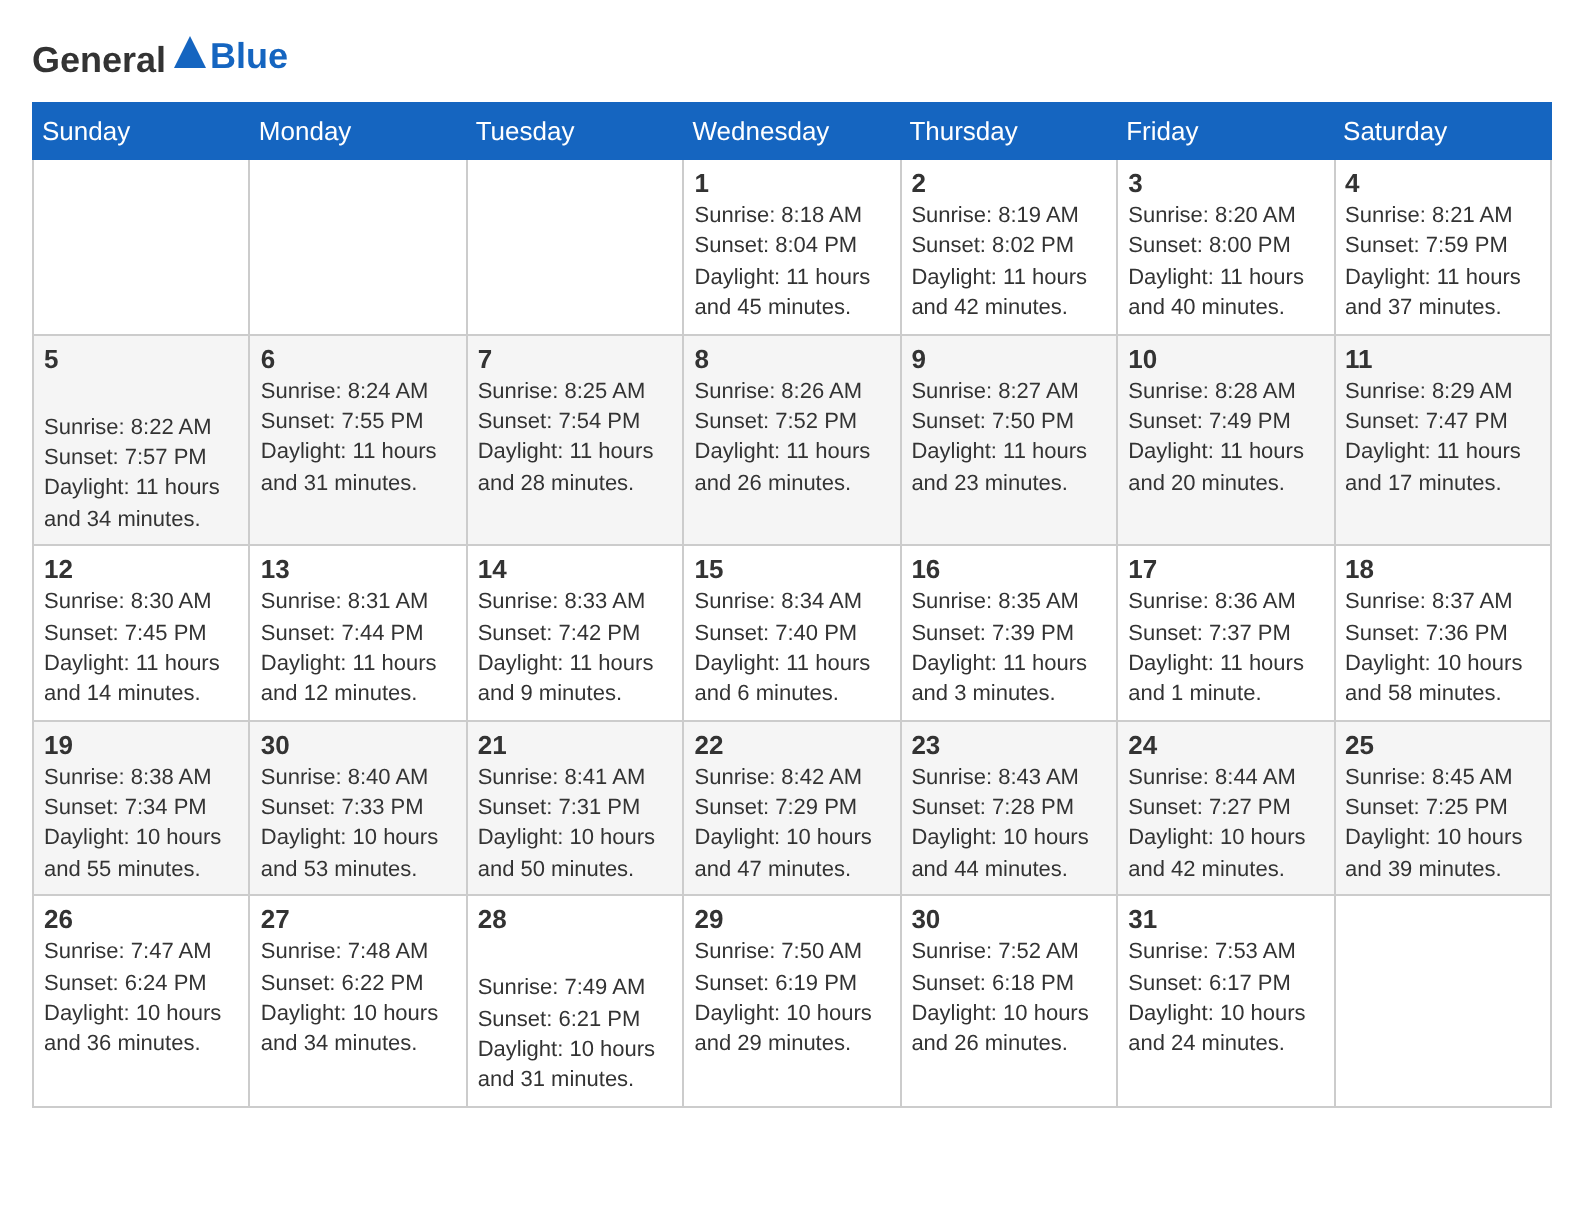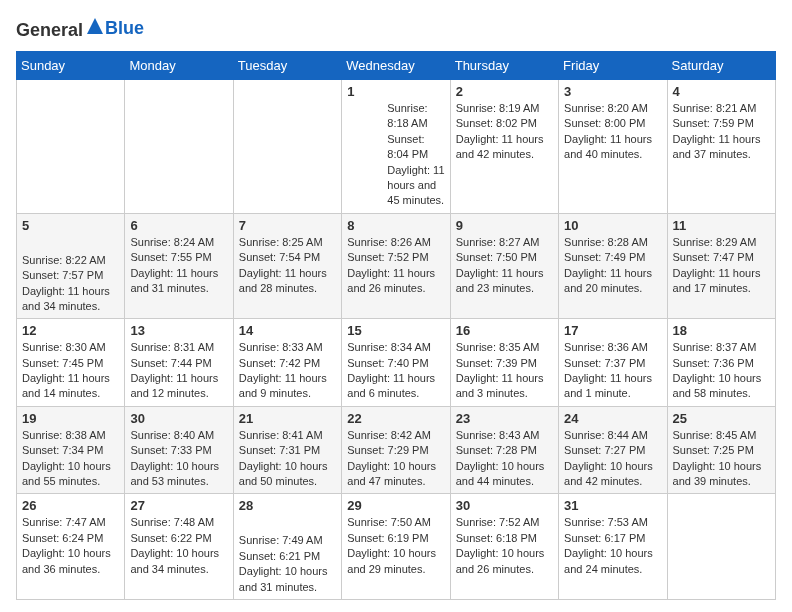--- a/index.html
+++ b/index.html
@@ -118,21 +118,21 @@
         <th>Saturday</th>
       </tr>
   </thead>
   <tbody id="calendar-body">
   <tr>
         <td class="empty-cell"></td>
         <td class="empty-cell"></td>
         <td class="empty-cell"></td>
         <td>
           <span class="day-number">1</span>
-          <div class="cell-content" style="white-space: pre-line; margin-left: 40px;">Sunrise: 8:18 AM
+          <div class="cell-content" style="white-space: pre-line;">Sunrise: 8:18 AM
 Sunset: 8:04 PM
 Daylight: 11 hours and 45 minutes.</div>
         </td>
         <td>
           <span class="day-number">2</span>
           <div class="cell-content" style="white-space: pre-line;">Sunrise: 8:19 AM
 Sunset: 8:02 PM
 Daylight: 11 hours and 42 minutes.</div>
         </td>
         <td>

